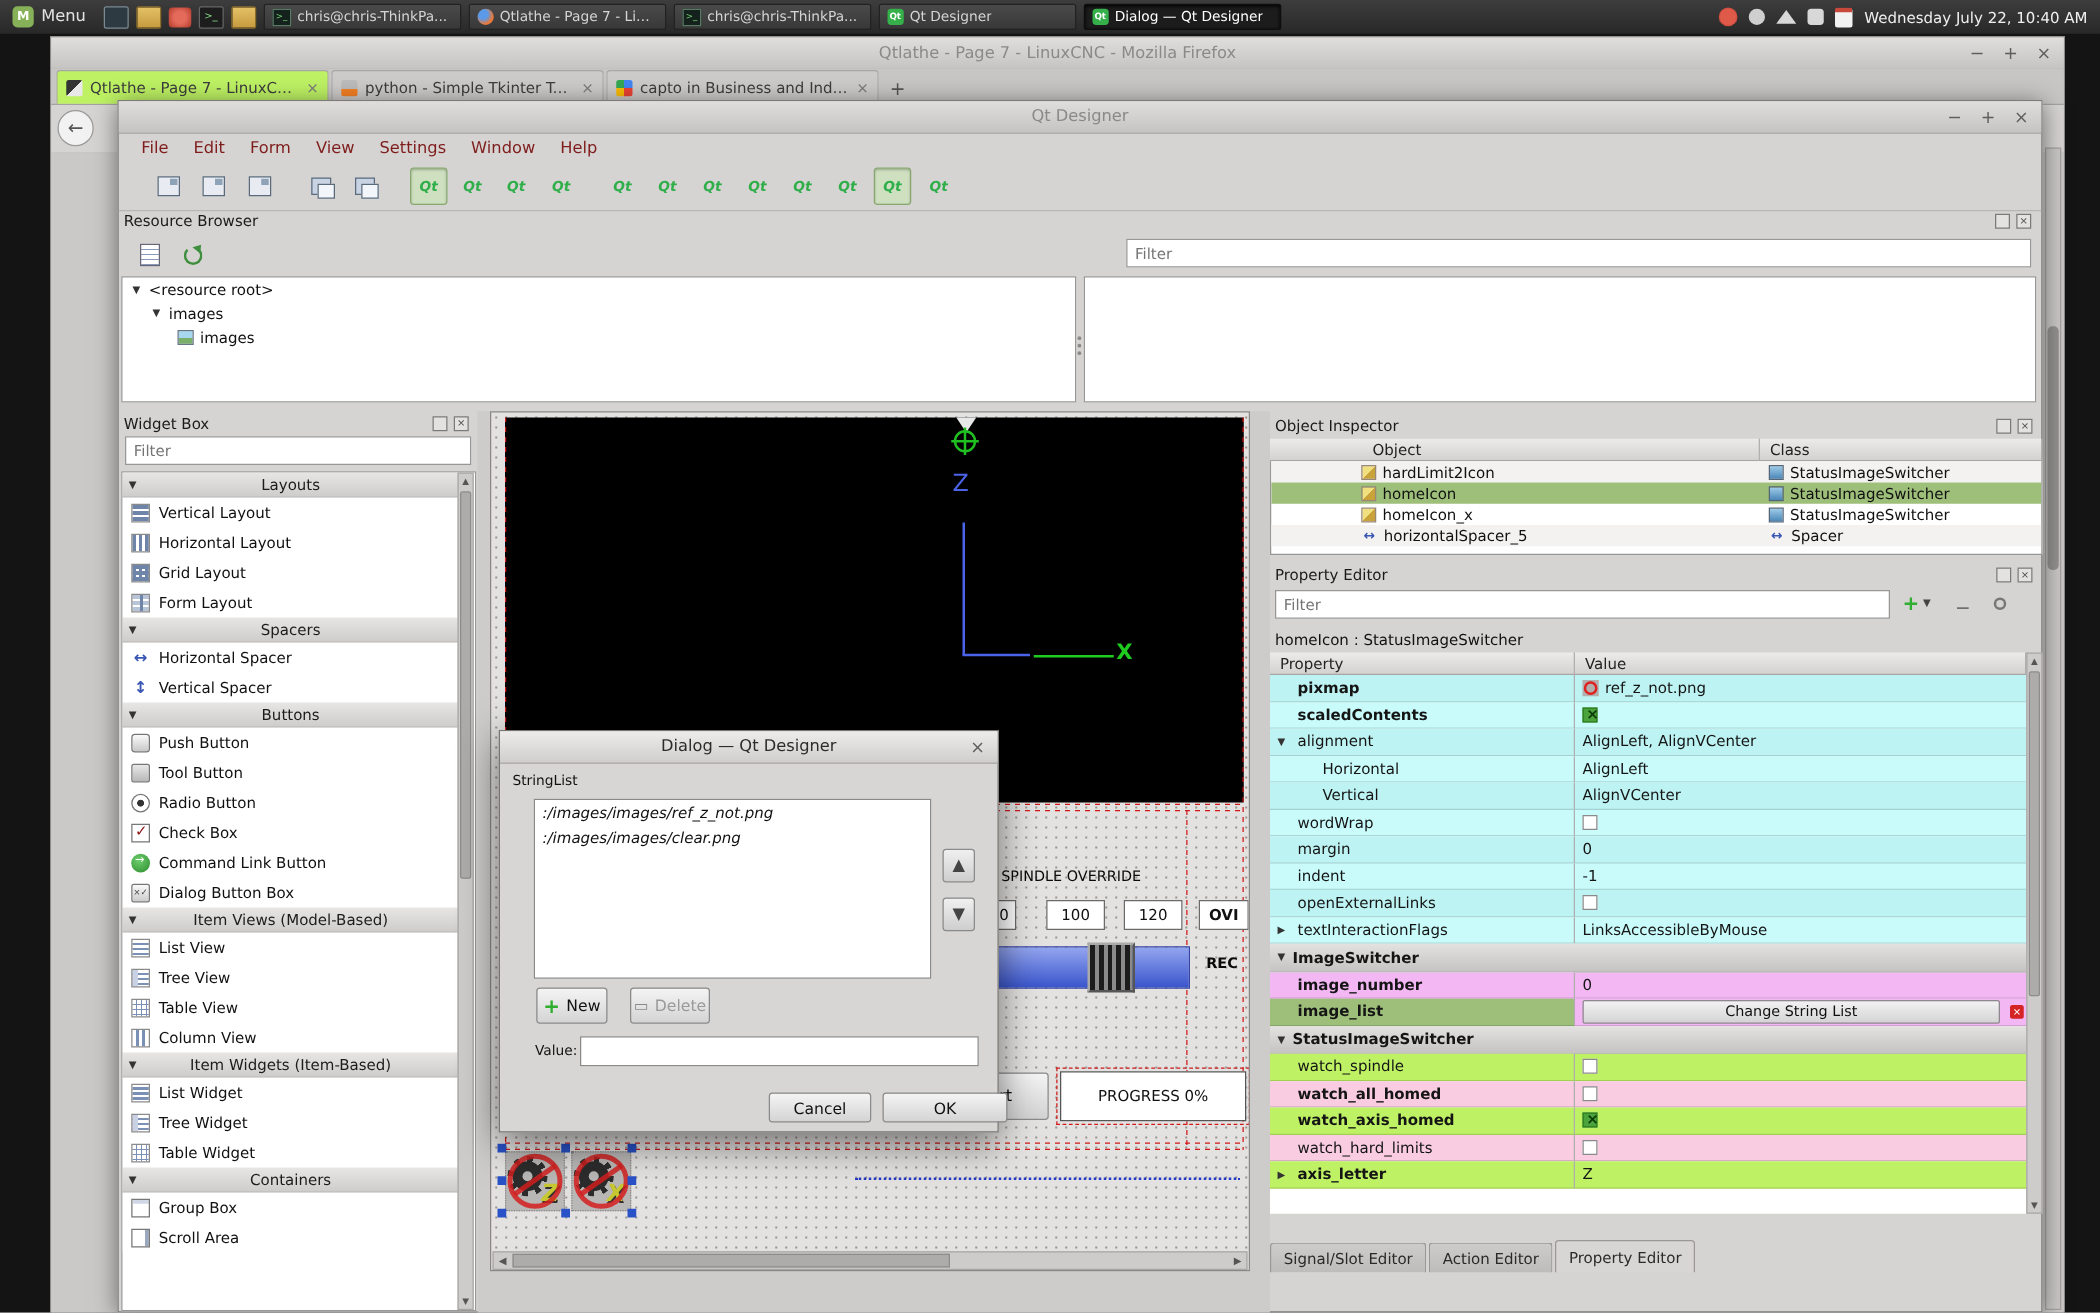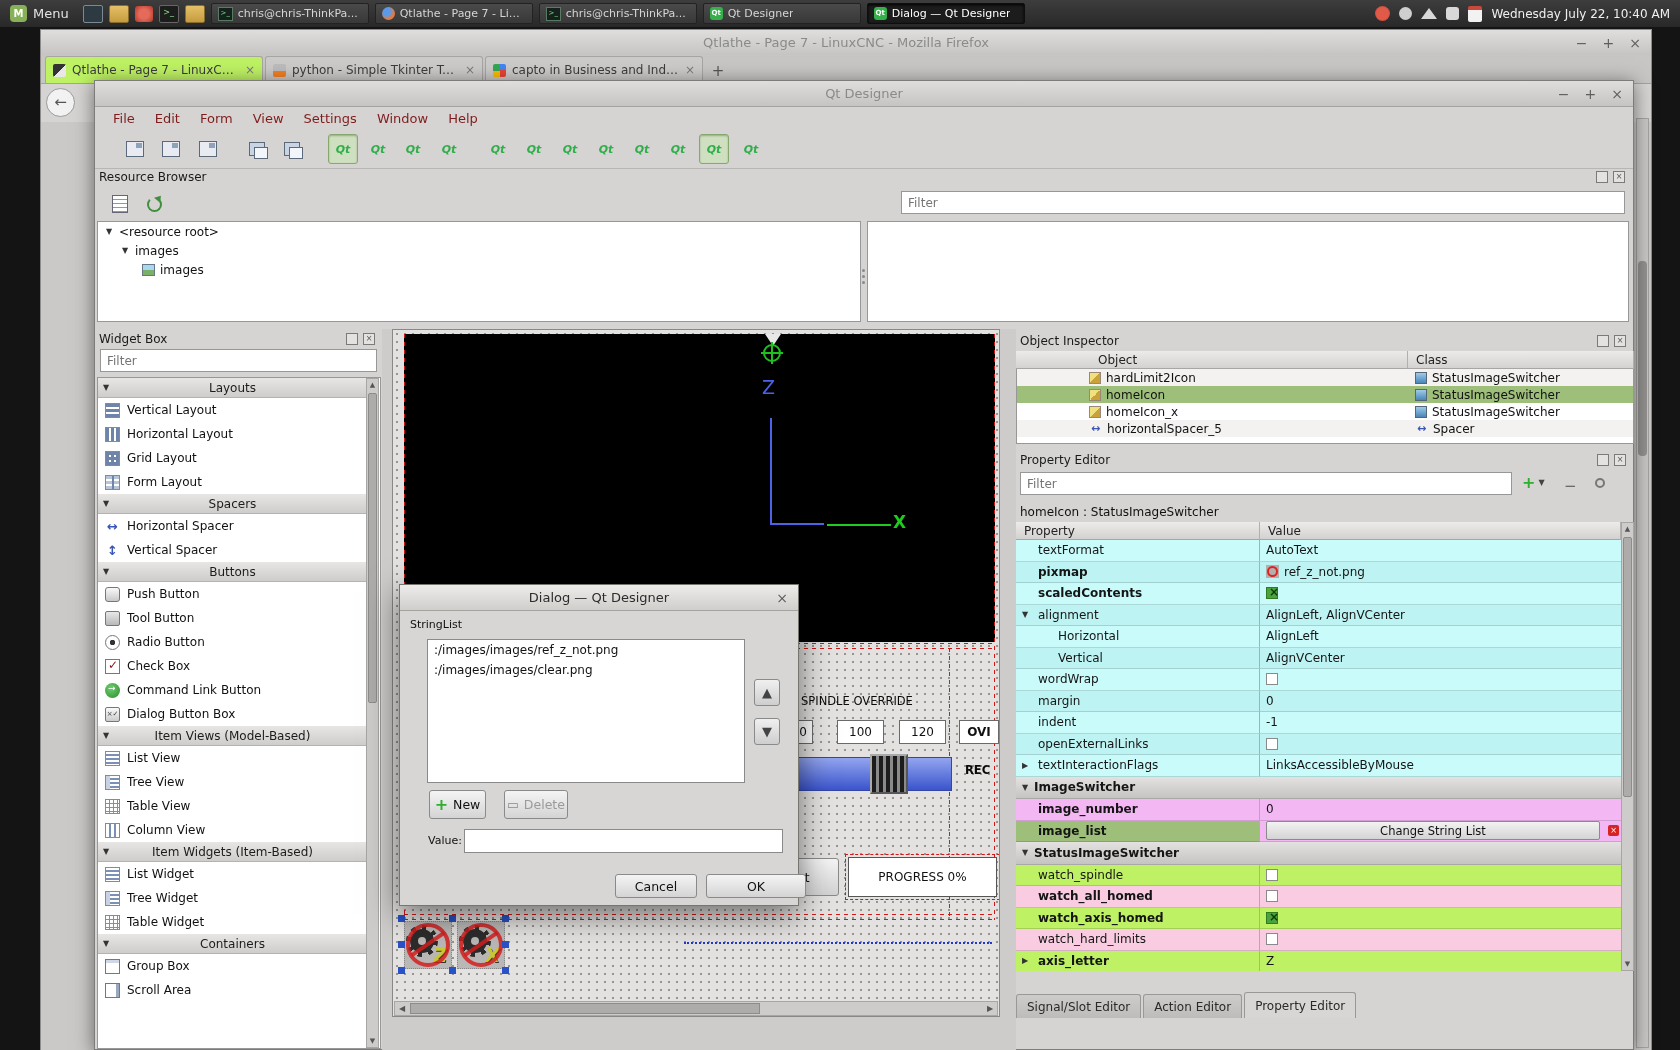--- a/index.html
+++ b/index.html
@@ -167,21 +167,21 @@
   .ptab{height:24px;background:linear-gradient(#cecccb,#bebcba);border:1px solid #9a9896;border-bottom:none;border-radius:3px 3px 0 0;font-size:12px;color:#2a2a2a;display:flex;align-items:center;padding:0 10px;box-sizing:border-box;}
   .ptab.on{background:#d8d6d4;height:26px;}
   .grnplus{color:#2fae2f;font-weight:bold;font-size:16px;}
   .wrench{width:14px;height:3px;background:#777;transform:rotate(-45deg);border-radius:2px;position:relative;}
   .wrench::after{content:"";position:absolute;right:-3px;top:-3px;width:6px;height:6px;border:2px solid #777;border-radius:50%;}
   
   .dialog{position:absolute;left:399px;top:584px;width:400px;height:322px;background:#d8d6d4;border:1px solid #77756f;box-sizing:border-box;box-shadow:0 8px 30px rgba(0,0,0,.55);z-index:60;}
   .dialog .titlebar{color:#2c2c2c;background:linear-gradient(#eeecea,#d0cecb);}
   .dlabel{position:absolute;font-size:11px;color:#111;}
   .dlist{position:absolute;background:#fff;border:1px solid #8a8a8a;box-sizing:border-box;font-size:12px;color:#111;overflow:hidden;}
-  .dlist .item{height:20px;line-height:20px;padding-left:6px;}
+  .dlist .item{height:20px;line-height:20px;padding-left:6px;font-style:italic;}
   .arrbtn{position:absolute;width:26px;height:27px;background:linear-gradient(#f0f0f0,#cecece);border:1px solid #8a8a8a;border-radius:3px;font-size:13px;color:#444;display:flex;align-items:center;justify-content:center;box-sizing:border-box;}
   .dbtn{position:absolute;background:linear-gradient(#f4f4f4,#d4d4d4);border:1px solid #8a8a8a;border-radius:3px;font-size:12.5px;color:#111;display:flex;align-items:center;justify-content:center;gap:5px;box-sizing:border-box;}
   .dbtn.disabled{color:#9a9a9a;}
   .dinput{position:absolute;background:#fff;border:1px solid #8a8a8a;box-sizing:border-box;font-size:12px;padding:0 5px;font-family:inherit;}
   .graydash{color:#8a8a8a;font-weight:bold;}
 </style>
 </head>
 <body>
 
 <div class="taskbar">
@@ -636,28 +636,20 @@
   <div class="abs" style="left:921px;top:441px;width:605px;height:18px;display:flex;">
     <div class="colcell" style="width:244px;padding-left:8px;">
         <span>Property</span>
       </div>
     <div class="colcell" style="flex:1;padding-left:8px;">
         <span>Value</span>
       </div>
   </div>
   <div class="abs" style="left:921px;top:459px;width:605px;height:431px;overflow:hidden;background:#fff;">
     <div class="prow">
-      <div class="pname bg-c1">
-          <span>textFormat</span>
-        </div>
-      <div class="pval bg-c1">
-          <span>AutoText</span>
-        </div>
-    </div>
-    <div class="prow">
       <div class="pname bg-c2 bold">
           <span>pixmap</span>
         </div>
       <div class="pval bg-c2">
           <span class="px-ico"></span>
           <span>ref_z_not.png</span>
         </div>
     </div>
     <div class="prow">
       <div class="pname bg-c1 bold">

